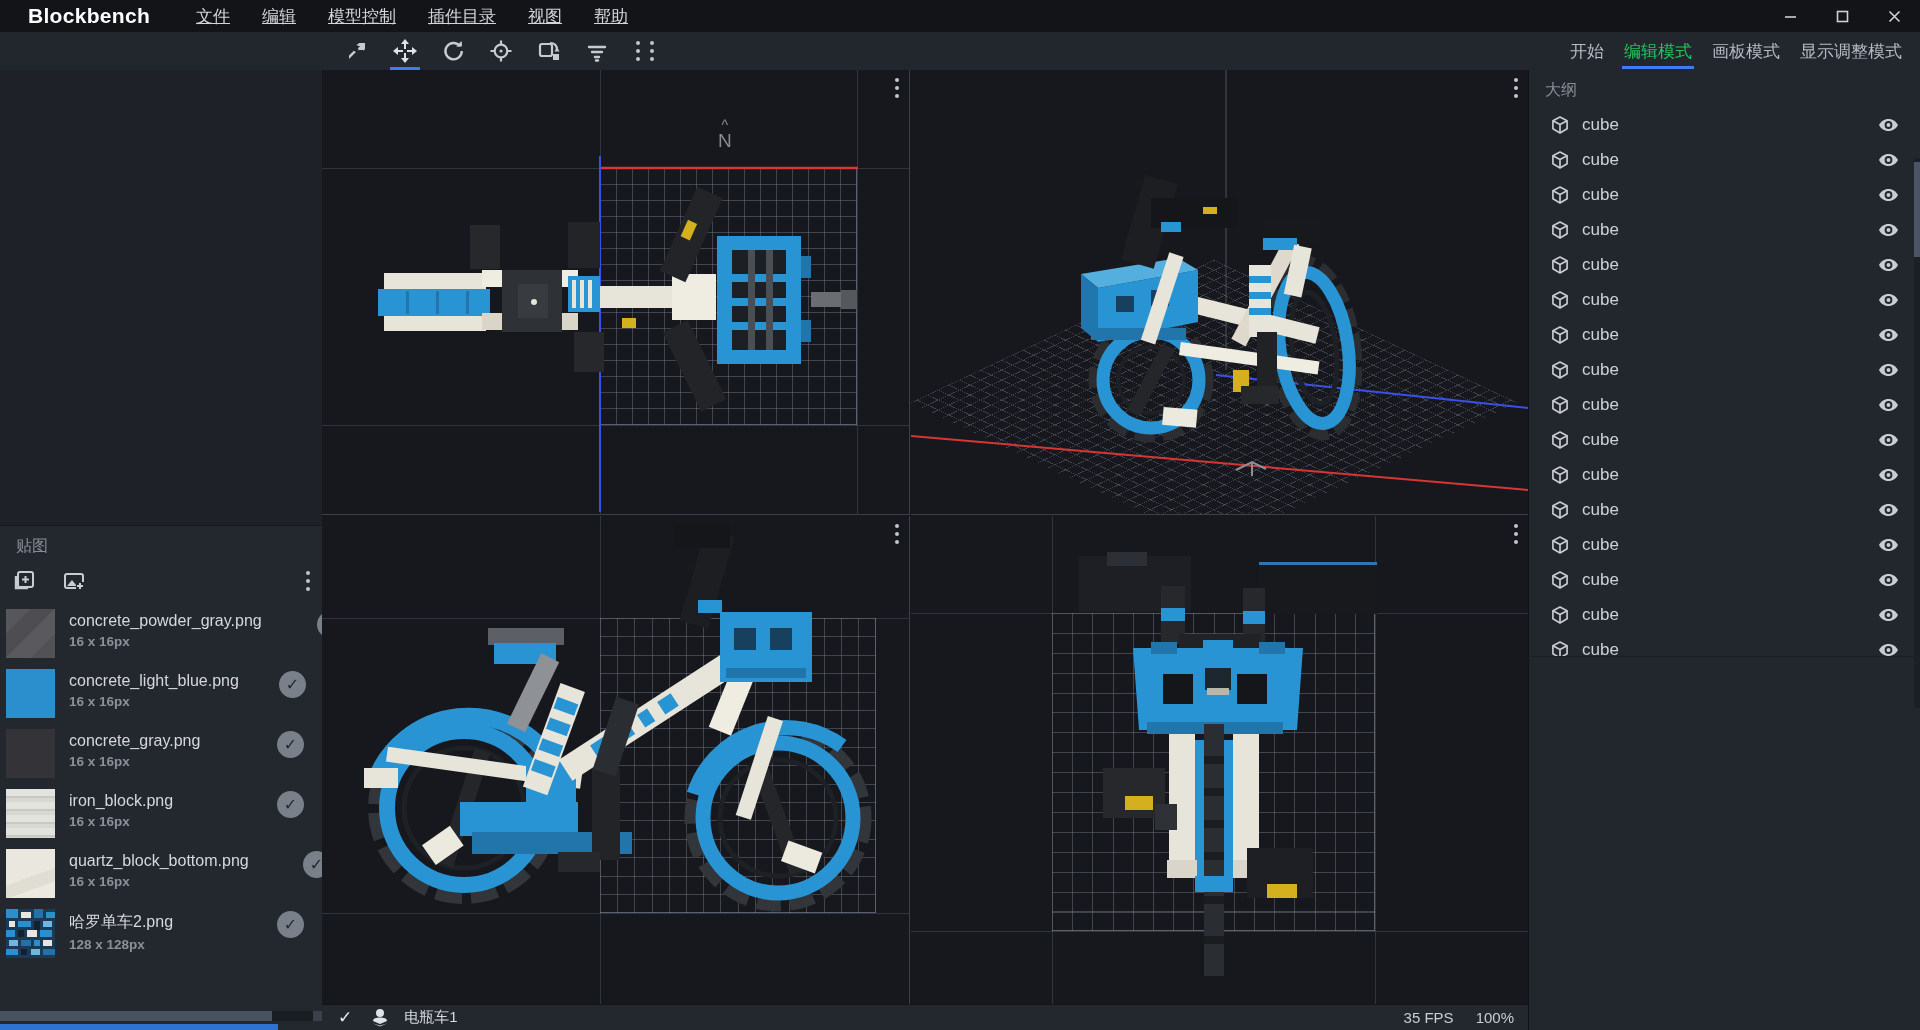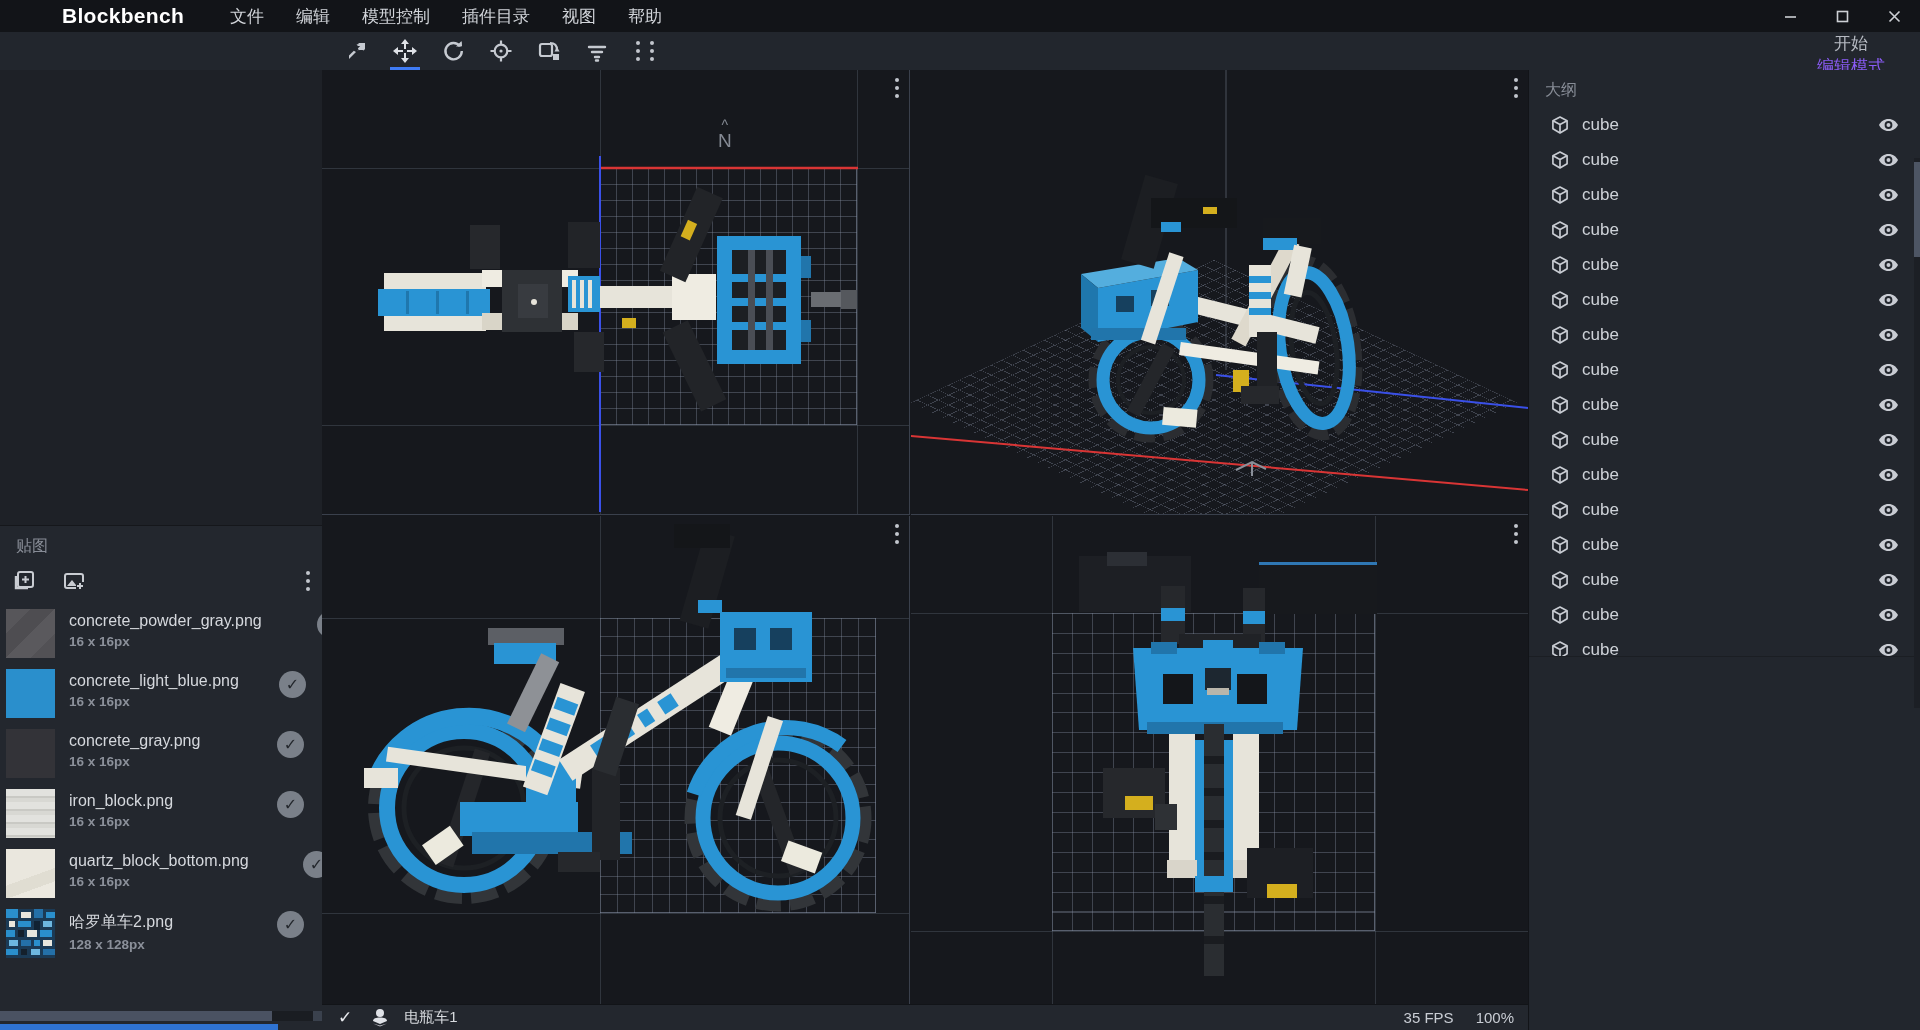--- a/index.html
+++ b/index.html
@@ -2,43 +2,43 @@
 <html><head>
 <meta charset="utf-8">
 <style>
   * { margin:0; padding:0; box-sizing:border-box; }
   html,body { width:1920px; height:1030px; overflow:hidden; background:#14161a;
     font-family:"Liberation Sans","DejaVu Sans",sans-serif; }
   .app { position:relative; width:1920px; height:1030px; background:#1d2026; }
 
   
   .titlebar { position:absolute; left:0; top:0; width:1920px; height:32px; background:#121418;
-    display:flex; align-items:center; color:#d2d5da;padding-left:34px; }
+    display:flex; align-items:center; color:#d2d5da; }
   .logo { font-size:21px; font-weight:700; color:#ffffff; margin-left:28px; letter-spacing:.3px; }
   .menus { display:flex; margin-left:30px; }
-  .menu-item { font-size:17px; padding:3px 16px; color:#d2d5da; cursor:default; }
+  .menu-item { font-size:17px; padding:3px 16px; color:#d2d5da; cursor:default;text-decoration:underline; }
   .win-controls { margin-left:auto; display:flex; align-items:center; height:32px; }
   .win-btn { width:52px; height:32px; display:flex; align-items:center; justify-content:center;
     color:#cdd0d5; font-size:16px; }
   .win-btn svg { display:block; }
 
   
   .toolbar { position:absolute; left:0; top:32px; width:1920px; height:38px; background:#22262d;
     display:flex; align-items:center; }
   .tools { display:flex; align-items:center; margin-left:340px; gap:14px; }
   .tool { position:relative; width:34px; height:38px; display:flex; align-items:center; justify-content:center; }
   .tool svg { display:block; }
   .tool.active:after { content:""; position:absolute; left:2px; right:2px; bottom:0; height:3px; background:#3f7bf5; }
   .tool-dots { display:flex; gap:10px; margin-left:8px; }
   .vdots { display:flex; flex-direction:column; gap:4px; align-items:center; }
   .vdots i { width:4px; height:4px; border-radius:50%; background:#c2c6cd; }
-  .mode-tabs { margin-left:auto; margin-right:8px; display:flex; align-items:center; height:38px;flex-direction:column; }
+  .mode-tabs { margin-left:auto; margin-right:8px; display:flex; align-items:flex-start; height:38px; }
   .mode-tab { position:relative; font-size:17px; color:#b6bac2; padding:0 10px; height:38px;
     display:flex; align-items:center; }
-  .mode-tab.active { color:#8b5cf6; }
+  .mode-tab.active { color:#22c55e; }
   .mode-tab.active:after { content:""; position:absolute; left:8px; right:8px; bottom:1px; height:3px; background:#3f7bf5; }
 
   
   .left-col { position:absolute; left:0; top:70px; width:322px; height:960px; background:#1e2127; }
   .center-col { position:absolute; left:322px; top:70px; width:1206px; height:960px; background:#16181d; }
   .right-col { position:absolute; left:1528px; top:70px; width:392px; height:960px; background:#22262d;
     border-left:1px solid #121418; }
 
   
   .tex-panel { position:absolute; left:0; top:455px; width:322px; height:505px; background:#23272e;

